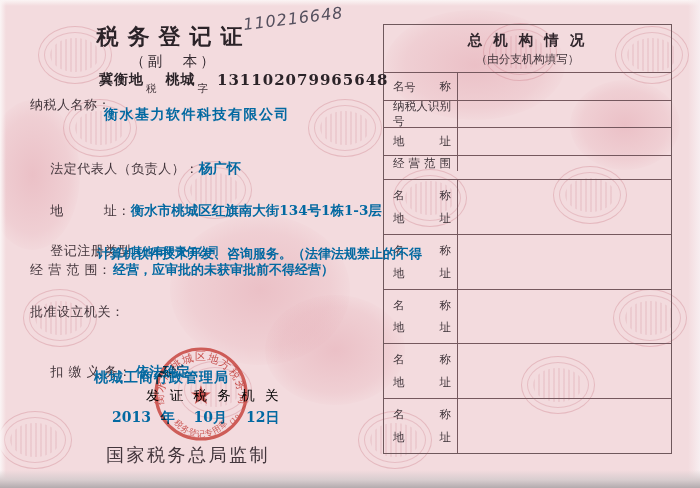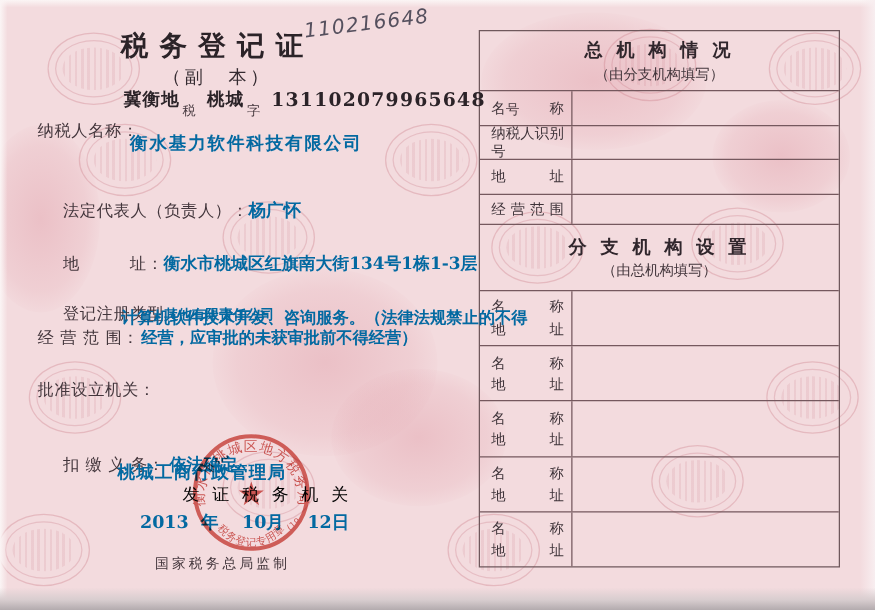--- a/index.html
+++ b/index.html
@@ -127,21 +127,21 @@
 
   <div class="abs lbl" style="left:30px;top:303px;">批准设立机关：</div>
 
   <div class="abs" style="left:30px;top:342px;">
     <span class="lbl">扣 缴 义 务：</span><span class="val" style="font-size:13.5px;margin-left:4px;">依法确定</span>
   </div>
 
   <div class="abs val" style="left:94px;top:369px;font-size:14px;letter-spacing:1px;">桃城工商行政管理局</div>
   <div class="abs lbl" style="left:146px;top:387px;font-size:13.5px;letter-spacing:3px;color:#000000;">发 证 税 务 机 关</div>
   <div class="abs val" style="left:112px;top:409px;font-size:14px;">2013  年　 10月　 12日</div>
-  <div class="abs lbl" style="left:124px;top:443px;font-size:11px;letter-spacing:2.5px;">国家税务总局监制</div>
+  <div class="abs lbl" style="left:106px;top:443px;font-size:18px;letter-spacing:2.5px;">国家税务总局监制</div>
 
   <div class="htable">
 
     <div class="trow thead" style="height:47px;">
       <div class="h-title">总 机 构 情 况</div>
       <div class="h-sub">（由分支机构填写）</div>
     </div>
 
     <div class="trow" style="height:28px;">
       <div class="lcell">
@@ -154,31 +154,27 @@
           <span class="jt">纳税人识别号</span>
         </div>
       <div class="vcell"></div>
     </div>
     <div class="trow" style="height:28px;">
       <div class="lcell">
           <span class="jt">地址</span>
         </div>
       <div class="vcell"></div>
     </div>
-    <div class="trow" style="height:24px;">
+    <div class="trow" style="height:24px;flex-direction:column;">
       <div class="lcell">
           <span class="jt">经营范围</span>
         </div>
       <div class="vcell"></div>
     </div>
 
-    <div class="trow thead" style="height:53px;">
-      <div class="h-title">分 支 机 构 设 置</div>
-      <div class="h-sub">（由总机构填写）</div>
-    </div>
 
     <div class="trow grp" style="flex:1;">
       <div class="lcell">
         <span class="jt">名称</span>
         <span class="jt">地址</span>
       </div>
       <div class="vcell"></div>
     </div>
     <div class="trow grp" style="flex:1;">
       <div class="lcell">

